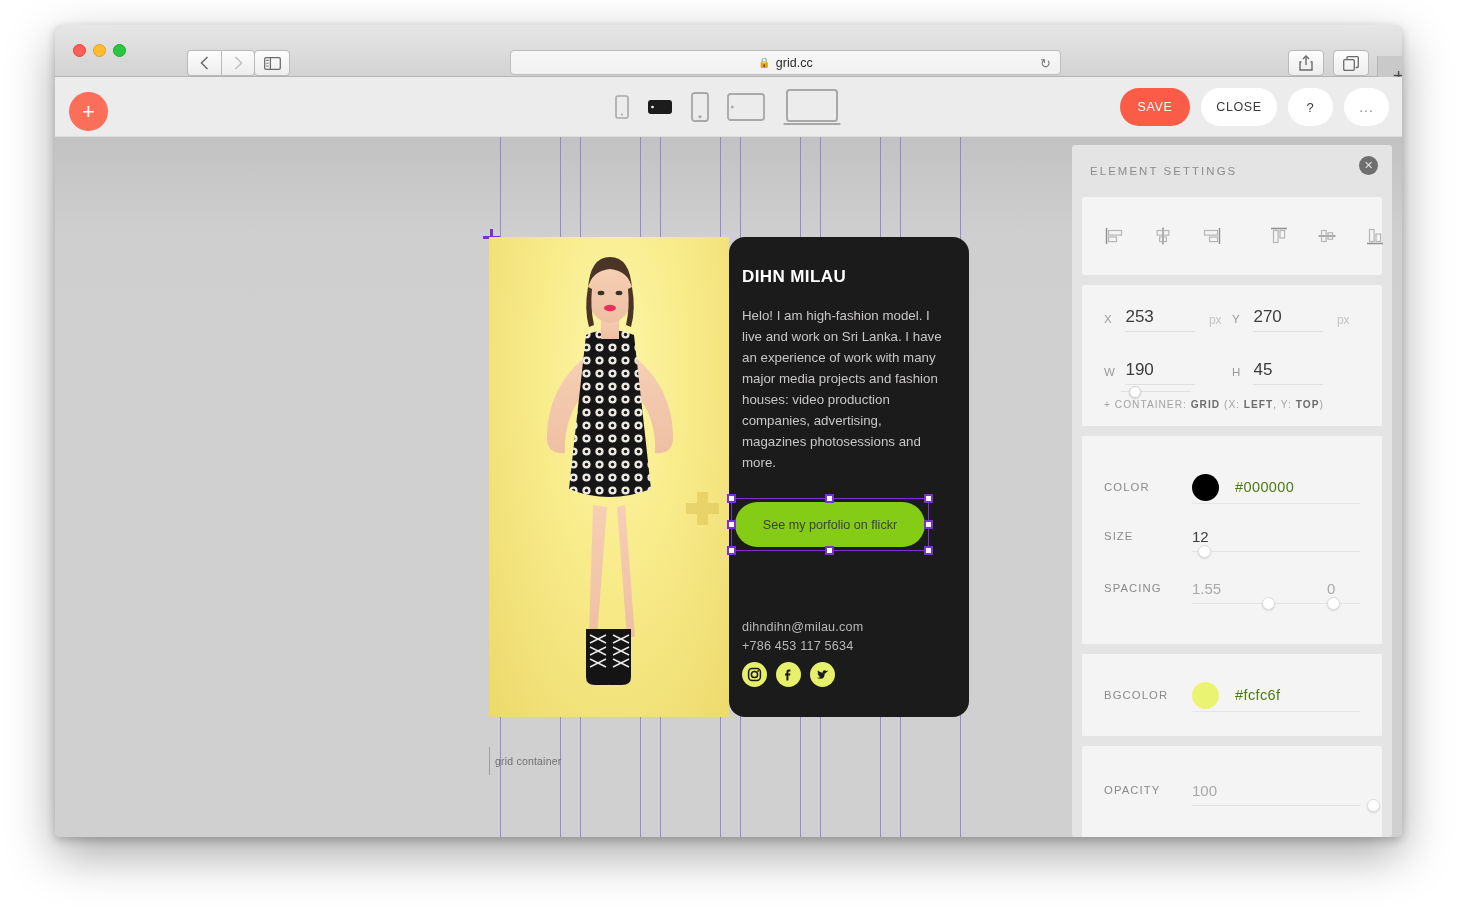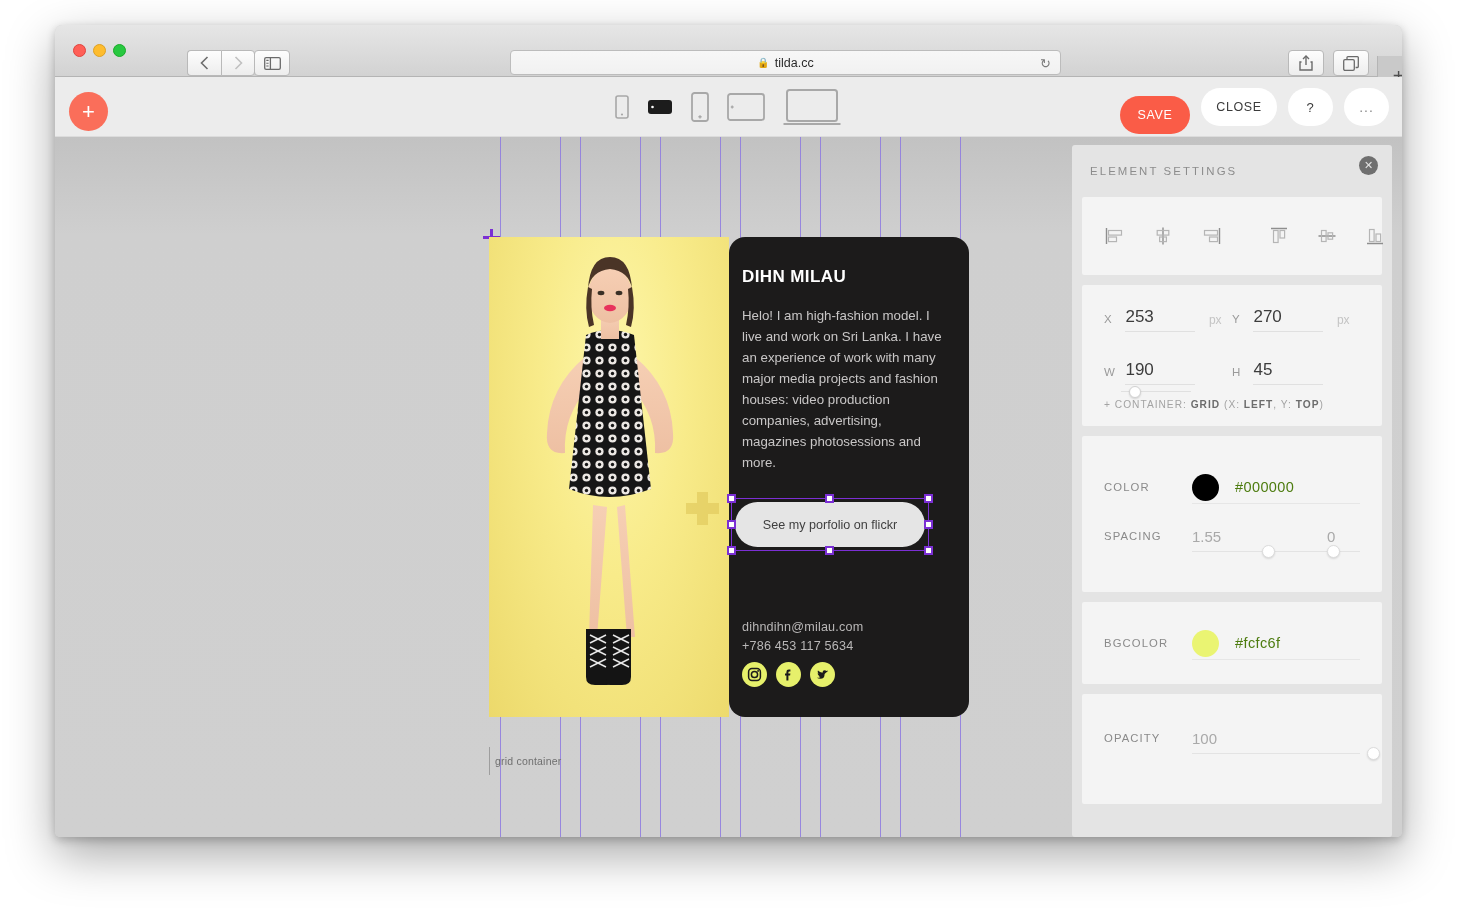--- a/index.html
+++ b/index.html
@@ -106,21 +106,21 @@
   .dev { display:flex; align-items:center; justify-content:center; }
 
   #actions { position:absolute; right: 13px; top: 11px; display:flex; gap: 11px; }
   .pill {
     height: 38px; border-radius: 19px;
     display:flex;align-items:center;justify-content:center;
     font-size: 12.5px; letter-spacing: .6px;
     background:#fff; color:#3b3b3b;
     border: none;
   }
-  #save-button { background: #fa5c47; color:#fff; width: 70px; margin-top: 8px; }
+  #save-button { background: #fa5c47; color:#fff; width: 70px; }
   #close-button { width: 76px; }
   #help-button { width: 45px; font-size:13px; }
   #more-button { width: 45px; font-size:14px; color:#8a8a8a; letter-spacing:1px; }
 
   
   #canvas {
     position: relative;
     height: 700px;
     background: linear-gradient(to bottom, #c2c2c2 0%, #cfcfcf 14%, #d0d0d0 100%);
     overflow: hidden;
@@ -313,21 +313,21 @@
         <rect x="0.7" y="0.7" width="15.6" height="11.6" rx="1.4" fill="none" stroke="#6a6a6a" stroke-width="1.3"></rect>
         <line x1="6.4" y1="0.7" x2="6.4" y2="12.3" stroke="#6a6a6a" stroke-width="1.3"></line>
         <line x1="2.3" y1="3.4" x2="4.6" y2="3.4" stroke="#6a6a6a" stroke-width="1.1"></line>
         <line x1="2.3" y1="6.2" x2="4.6" y2="6.2" stroke="#6a6a6a" stroke-width="1.1"></line>
         <line x1="2.3" y1="9" x2="4.6" y2="9" stroke="#6a6a6a" stroke-width="1.1"></line>
       </svg>
     </div>
 
     <div id="url-bar">
       <span id="url-lock">🔒</span>
-      <span>tilda.cc</span>
+      <span>grid.cc</span>
       <span id="reload-icon">↻</span>
     </div>
 
     <div id="share-btn">
       <svg width="14" height="16" viewBox="0 0 14 16">
         <polyline points="7,1 7,10" fill="none" stroke="#6a6a6a" stroke-width="1.4"></polyline>
         <polyline points="4,4 7,1 10,4" fill="none" stroke="#6a6a6a" stroke-width="1.4"></polyline>
         <path d="M2.5,7 L1,7 L1,15 L13,15 L13,7 L11.5,7" fill="none" stroke="#6a6a6a" stroke-width="1.4"></path>
       </svg>
     </div>
@@ -466,21 +466,21 @@
           </g>
         </svg>
         <div id="yellow-plus"></div>
       </div>
 
       <div id="card-info" style="background: rgb(28, 27, 27); border-radius: 16px;">
         <div id="card-title">DIHN MILAU</div>
         <div id="card-bio">Helo! I am high-fashion model. I live and work on Sri Lanka. I have an experience of work with many major media projects and fashion houses: video production companies, advertising, magazines photosessions and more.</div>
 
         <div id="cta-wrap">
-          <div id="cta-button" style="background: #e5e5e5; text-align: right;">
+          <div id="cta-button" style="background: #84cc16; text-align: right;">
             <span>See my porfolio on flickr</span>
           </div>
           <div id="selection-frame" style="border-color: rgb(123, 47, 212);">
             <div class="handle" style="left: -5px; top: -5px; border-color: rgb(123, 47, 212);"></div>
             <div class="handle" style="left: 93px; top: -5px; border-color: rgb(123, 47, 212);"></div>
             <div class="handle" style="left: 192px; top: -5px; border-color: rgb(123, 47, 212);"></div>
             <div class="handle" style="left: -5px; top: 21px; border-color: rgb(123, 47, 212);"></div>
             <div class="handle" style="left: 192px; top: 21px; border-color: rgb(123, 47, 212);"></div>
             <div class="handle" style="left: -5px; top: 47px; border-color: rgb(123, 47, 212);"></div>
             <div class="handle" style="left: 93px; top: 47px; border-color: rgb(123, 47, 212);"></div>
@@ -603,20 +603,27 @@
         </div>
       </div>
 
       <div class="card-sec" id="color-section">
         <div class="prop-row">
           <span class="prop-label">COLOR</span>
           <div class="swatch" id="color-swatch" style="background: rgb(0, 0, 0);"></div>
           <span class="hexval">#000000</span>
           <div class="prop-underline"></div>
         </div>
+        <div class="prop-row" style="height:52px;">
+          <span class="prop-label">SIZE</span>
+          <span class="num-val">12</span>
+          <div class="slider-track">
+            <div class="sknob" style="left:6px;"></div>
+          </div>
+        </div>
         <div class="prop-row" id="spacing-row" style="height:52px;">
           <span class="prop-label">SPACING</span>
           <span class="num-val">1.55</span>
           <span class="num-val" id="spacing-second">0</span>
           <div class="slider-track">
             <div class="sknob" style="left:70px;"></div>
             <div class="sknob" style="left:135px;"></div>
           </div>
         </div>
       </div>

